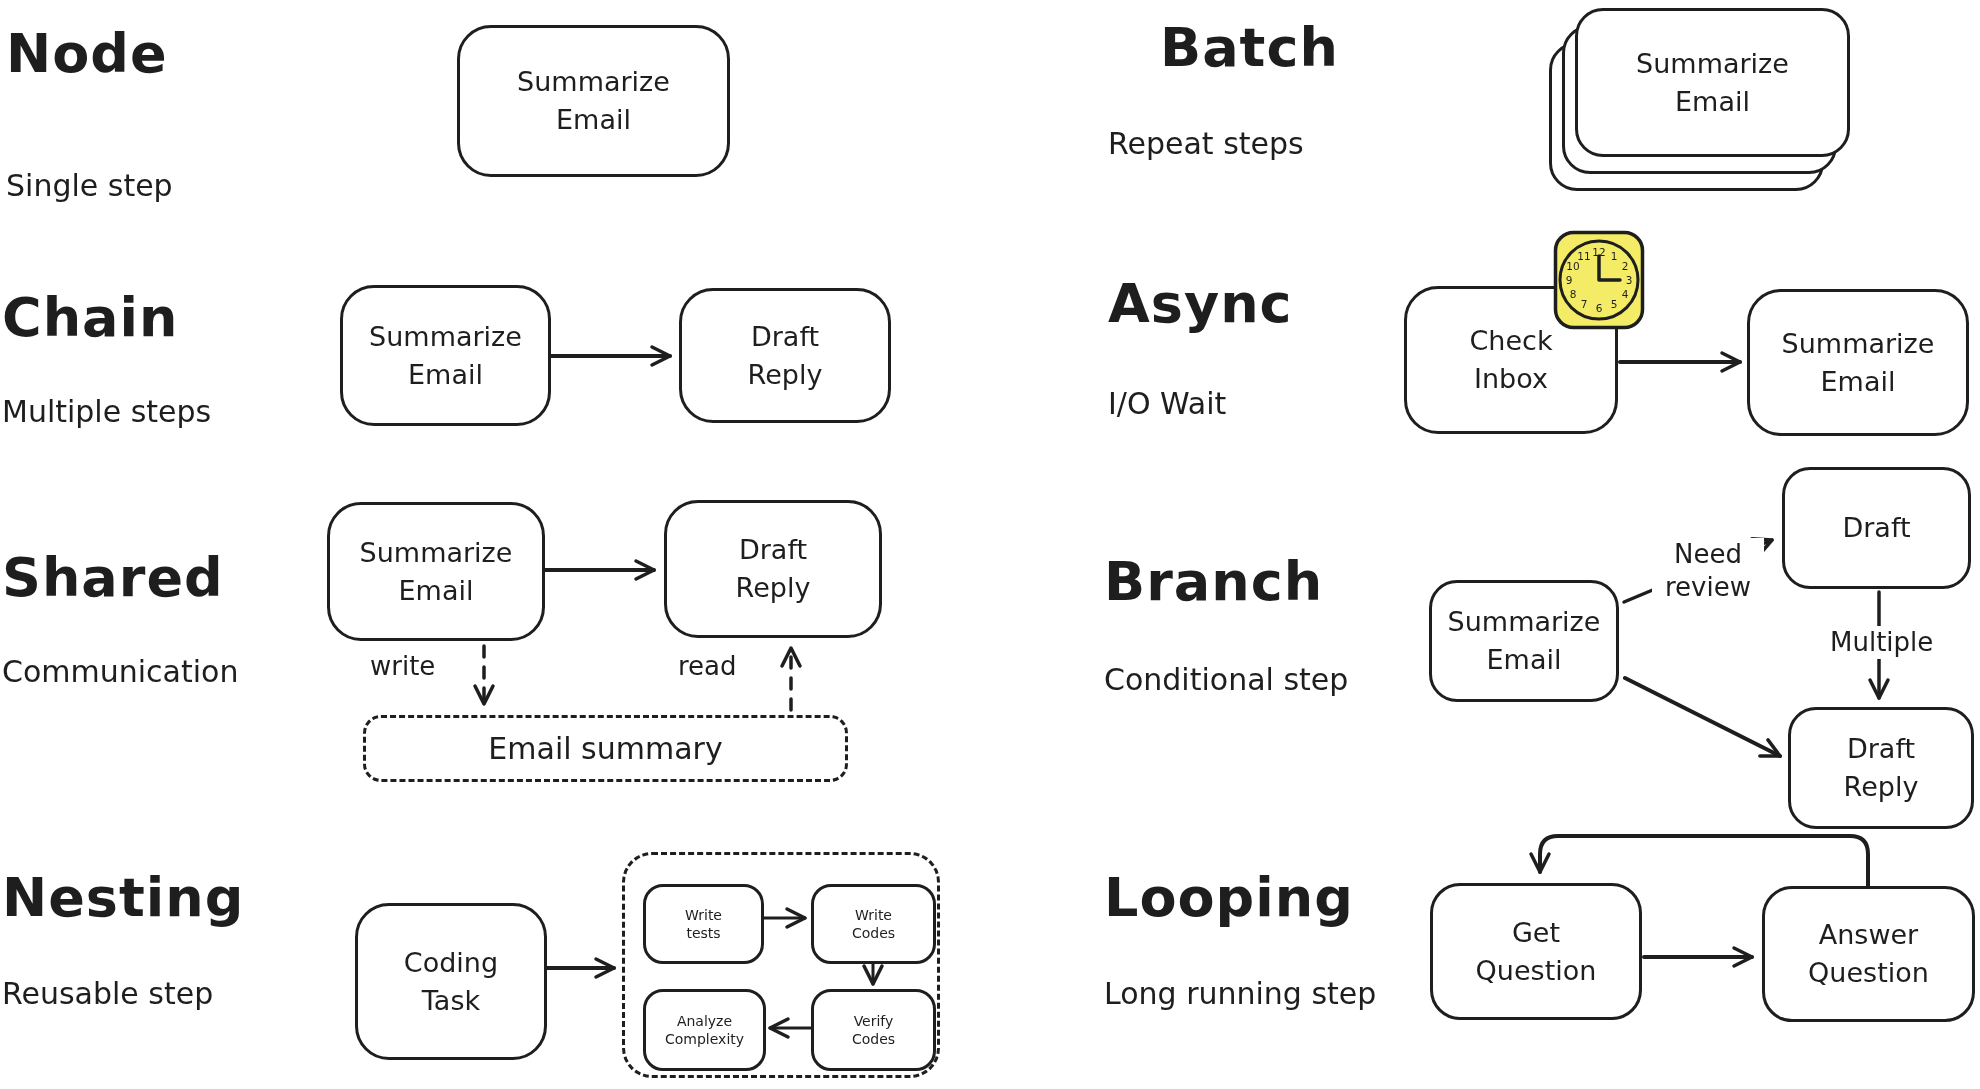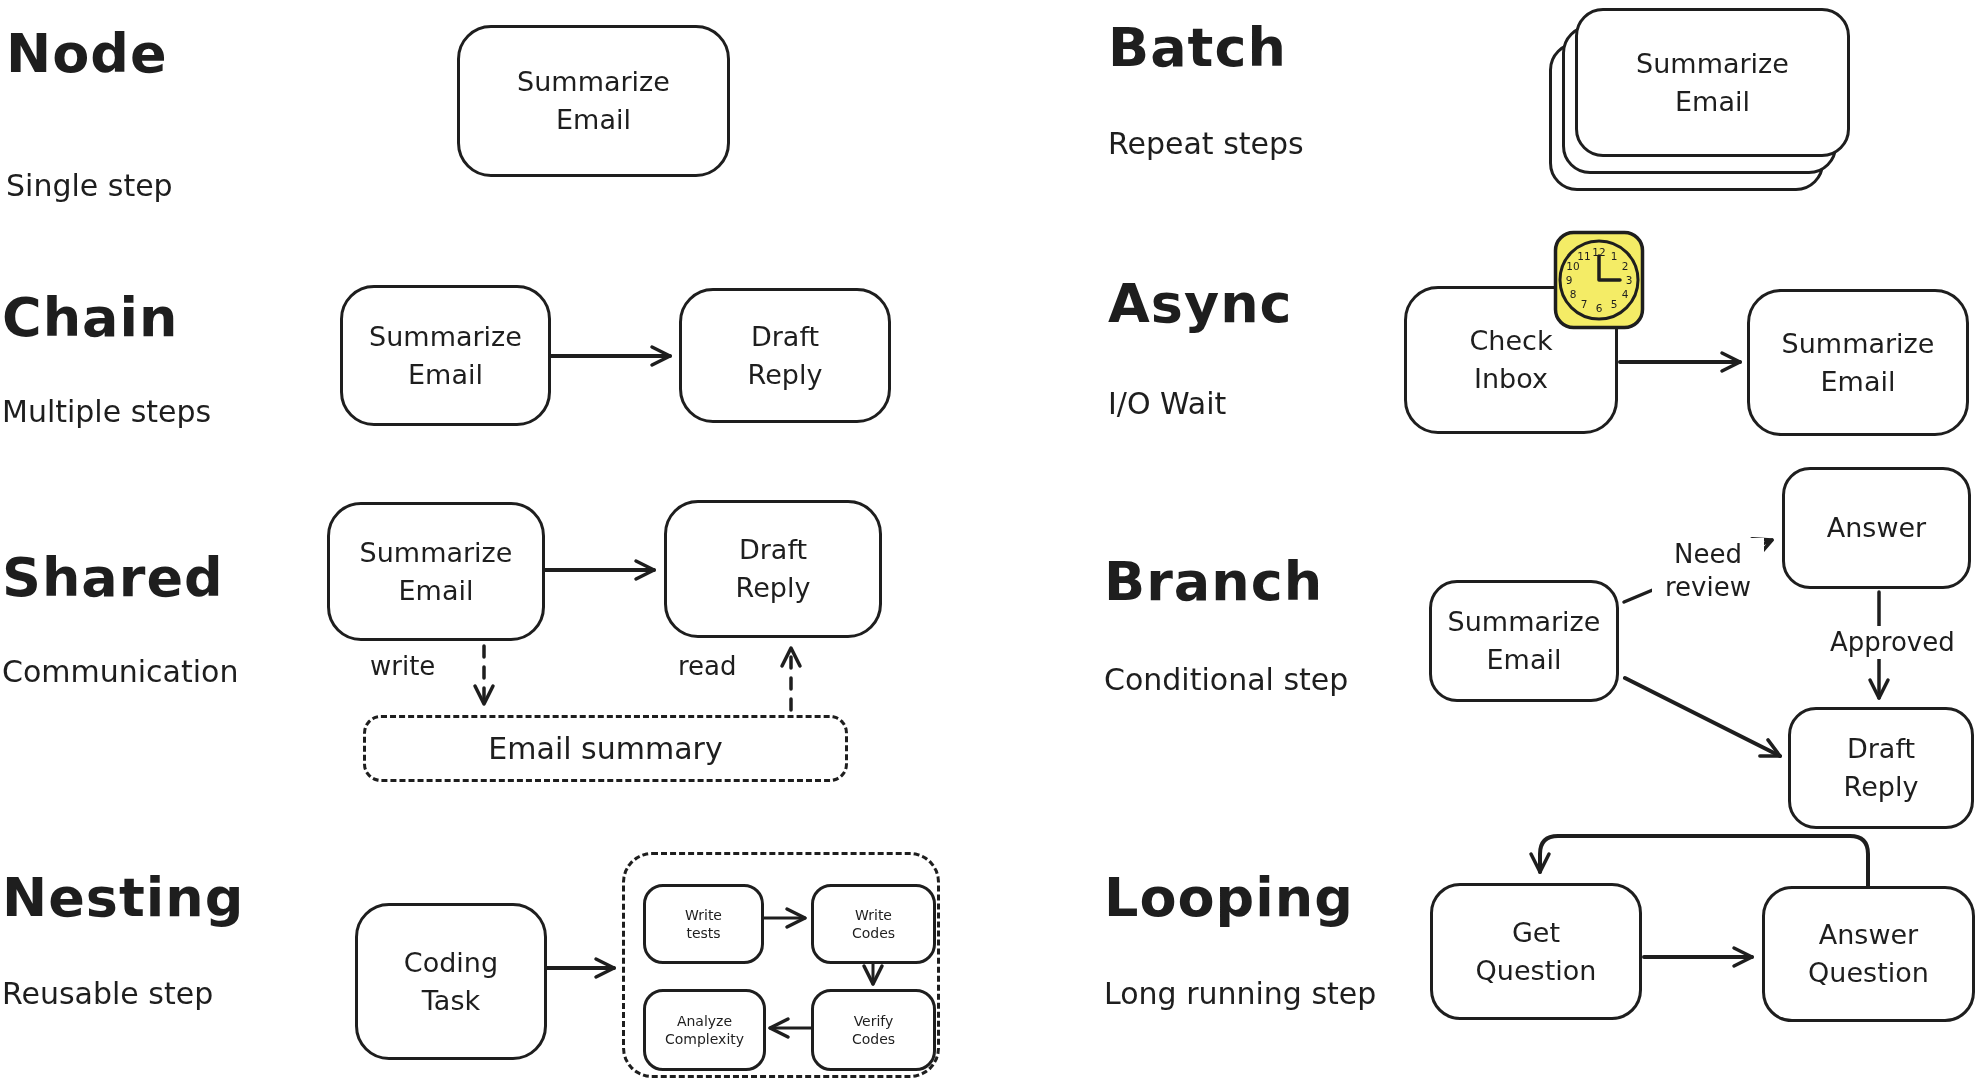--- a/index.html
+++ b/index.html
@@ -115,21 +115,21 @@
   <div class="box small" style="left:643px; top:989px; width:123px; height:82px">
     <span>Analyze Complexity</span>
   </div>
   <div class="box small" style="left:811px; top:884px; width:125px; height:80px">
     <span>Write Codes</span>
   </div>
   <div class="box small" style="left:811px; top:989px; width:125px; height:82px">
     <span>Verify Codes</span>
   </div>
 
-  <div class="title" style="left:1108px; top:16px">Batch</div>
+  <div class="title" style="left:1160px; top:16px">Batch</div>
   <div class="subtitle" style="left:1108px; top:126px">Repeat steps</div>
   <div class="box" style="left:1549px; top:42px; width:275px; height:149px; border-radius:28px"></div>
   <div class="box" style="left:1562px; top:25px; width:275px; height:149px; border-radius:28px"></div>
   <div class="box" style="left:1575px; top:8px; width:275px; height:149px; border-radius:28px">
     <span>Summarize Email</span>
   </div>
 
   <div class="title" style="left:1108px; top:272px">Async</div>
   <div class="subtitle" style="left:1108px; top:386px">I/O Wait</div>
   <div class="box" style="left:1404px; top:286px; width:214px; height:148px">
@@ -157,29 +157,29 @@
       <text x="31" y="26" dominant-baseline="central">11</text>
     </g>
   </svg>
 
   <div class="title" style="left:1104px; top:550px">Branch</div>
   <div class="subtitle" style="left:1104px; top:662px">Conditional step</div>
   <div class="box" style="left:1429px; top:580px; width:190px; height:122px; border-radius:28px">
     <span>Summarize Email</span>
   </div>
   <div class="box" style="left:1782px; top:467px; width:189px; height:122px; border-radius:28px">
-    <span>Answer</span>
+    <span>Draft</span>
   </div>
   <div class="box" style="left:1788px; top:707px; width:186px; height:122px; border-radius:28px">
     <span>Draft Reply</span>
   </div>
   <div class="edge-label small wrap" style="left:1652px; top:538px; width:100px">
     <span>Need review</span>
   </div>
-  <div class="edge-label small" style="left:1824px; top:626px">Approved</div>
+  <div class="edge-label small" style="left:1824px; top:626px">Multiple</div>
 
   <div class="title" style="left:1104px; top:866px">Looping</div>
   <div class="subtitle" style="left:1104px; top:976px">Long running step</div>
   <div class="box" style="left:1430px; top:883px; width:212px; height:137px; border-radius:30px">
     <span>Get Question</span>
   </div>
   <div class="box" style="left:1762px; top:886px; width:213px; height:136px; border-radius:30px">
     <span>Answer Question</span>
   </div>
 

